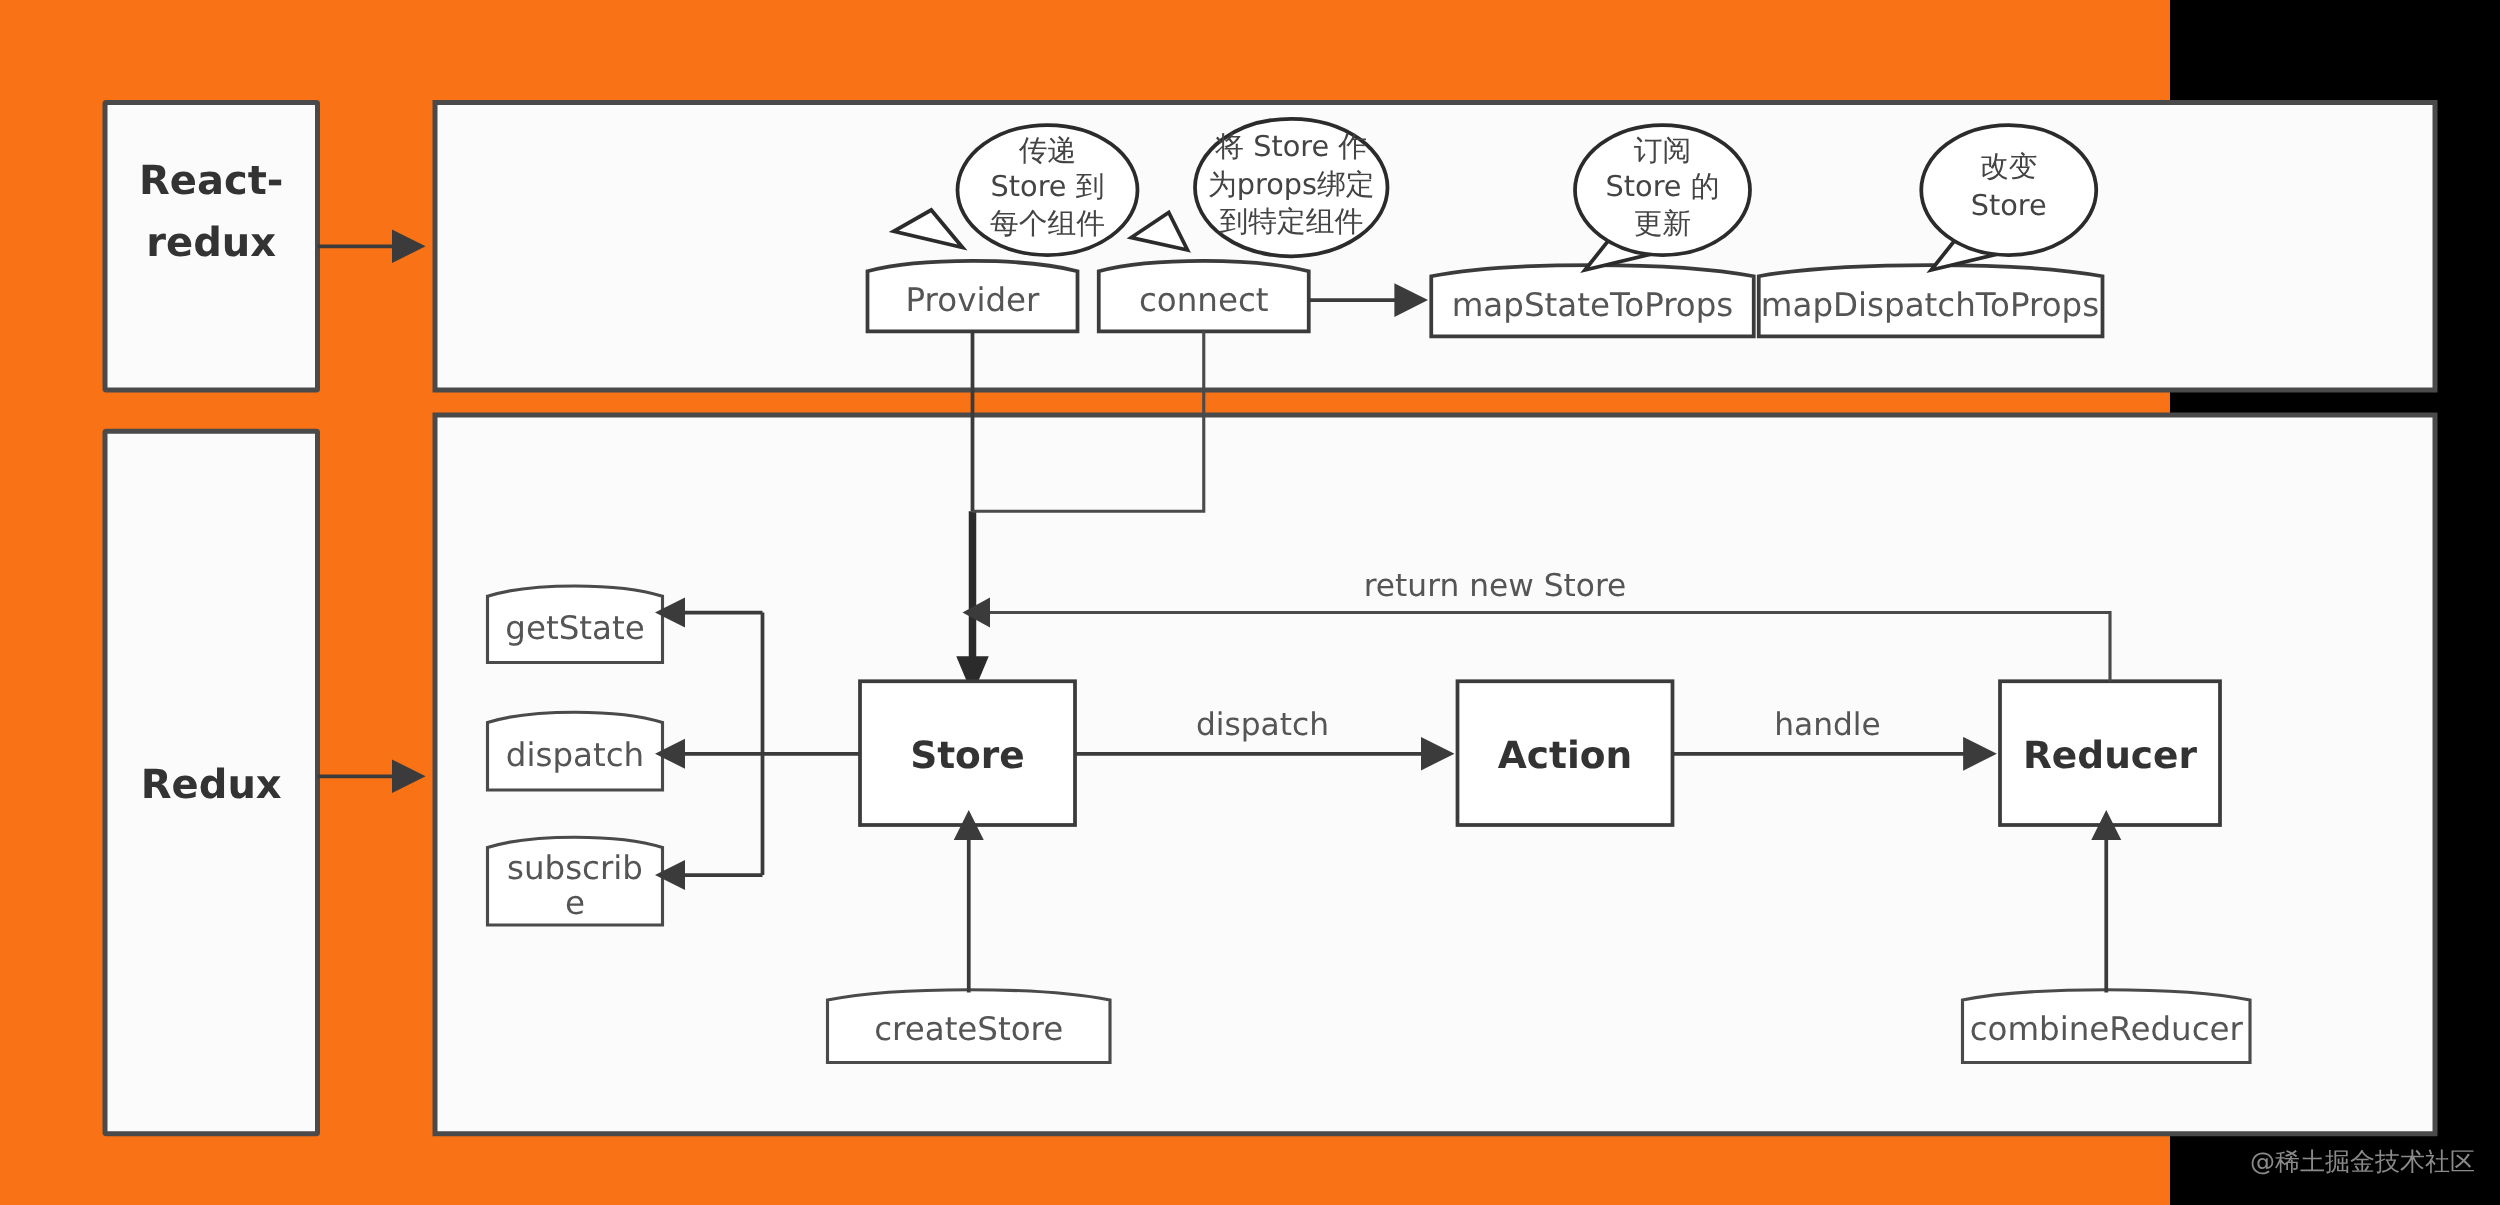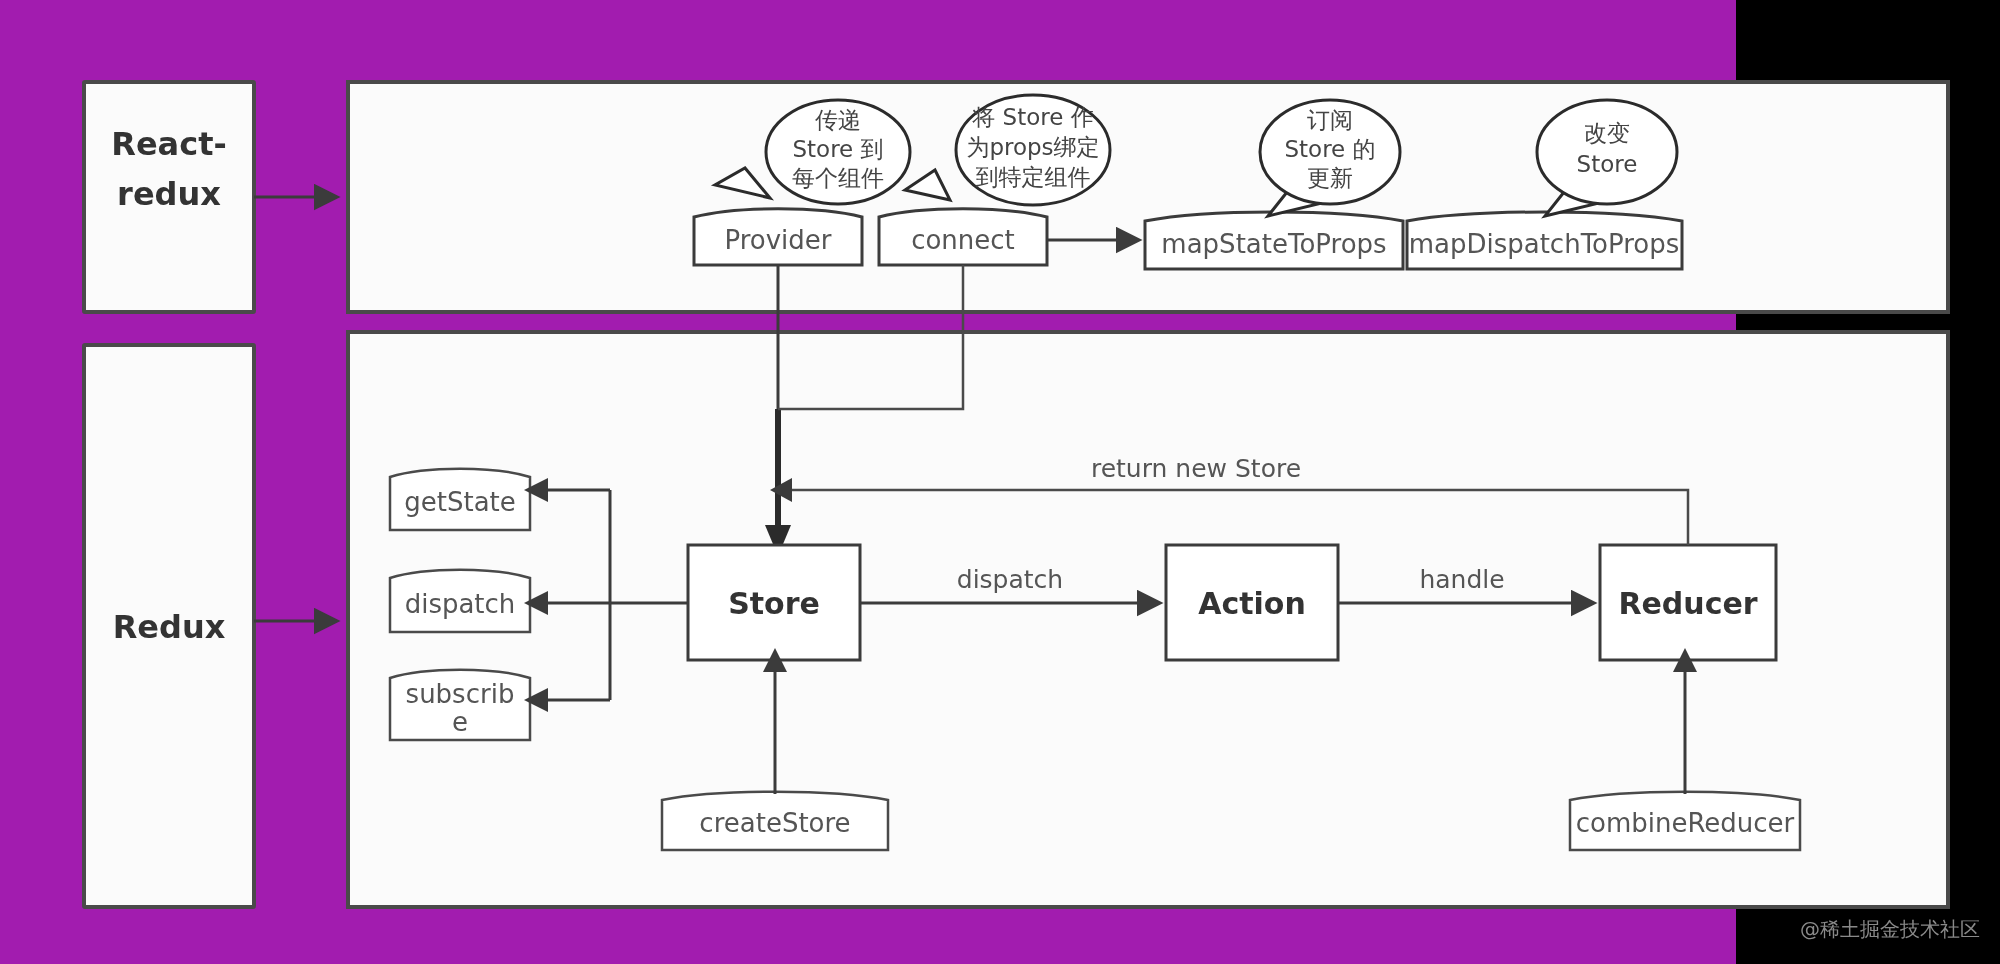--- a/index.html
+++ b/index.html
@@ -2,21 +2,21 @@
 <html><head>
 <meta charset="utf-8">
 <title>Redux / React-redux Architecture Diagram</title>
 <style>
   html,body{margin:0;padding:0;background:#000;}
   body{
     width:2000px;height:964px;
     font-family:"DejaVu Sans","Liberation Sans",sans-serif;
     overflow:hidden;position:relative;
   }
-  #stage{position:absolute;left:0;top:0;width:1736px;height:964px;background:#a21caf;}
+  #stage{position:absolute;left:0;top:0;width:1736px;height:964px;background:#f97316;}
   svg#diagram{position:absolute;left:0;top:0;width:2000px;height:964px;}
 
   .panel{fill:#fbfbfb;stroke:#4a4a4a;stroke-width:4;}
   .boxline{fill:#ffffff;stroke:#3b3b3b;stroke-width:3;}
   .boxline-thin{fill:#ffffff;stroke:#4a4a4a;stroke-width:2.5;}
   .bubble{fill:#ffffff;stroke:#2b2b2b;stroke-width:3;}
   .conn{fill:none;stroke:#3b3b3b;stroke-width:3;}
   .conn-thin{fill:none;stroke:#4a4a4a;stroke-width:2.5;}
   .conn-heavy{fill:none;stroke:#2b2b2b;stroke-width:6;}
   .ahead{fill:#3b3b3b;stroke:none;}

